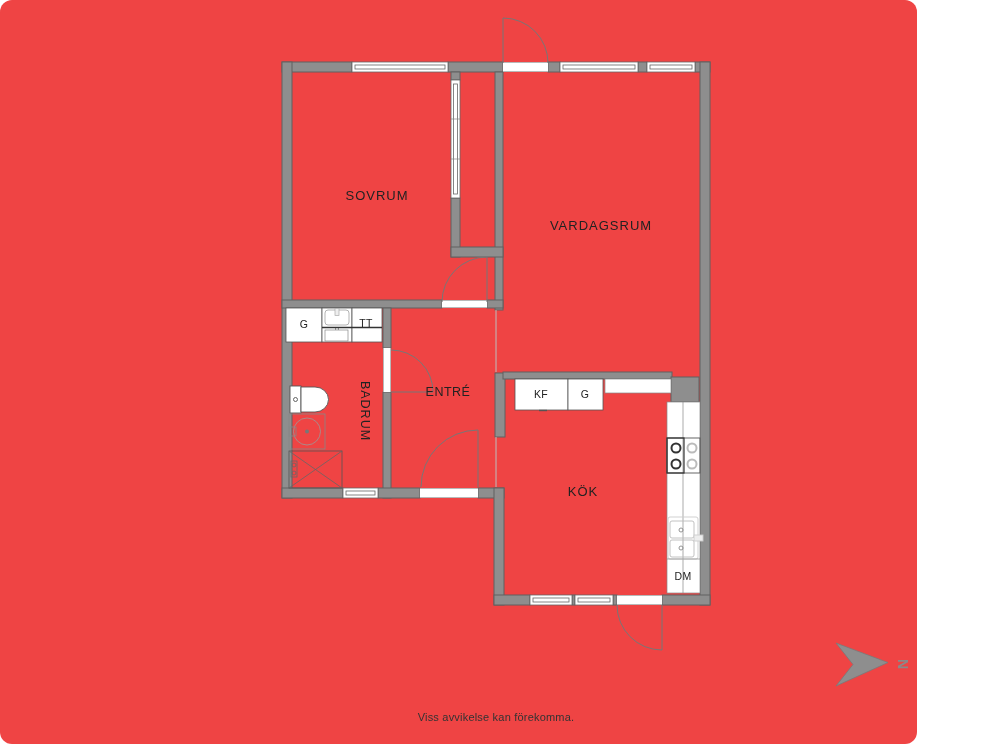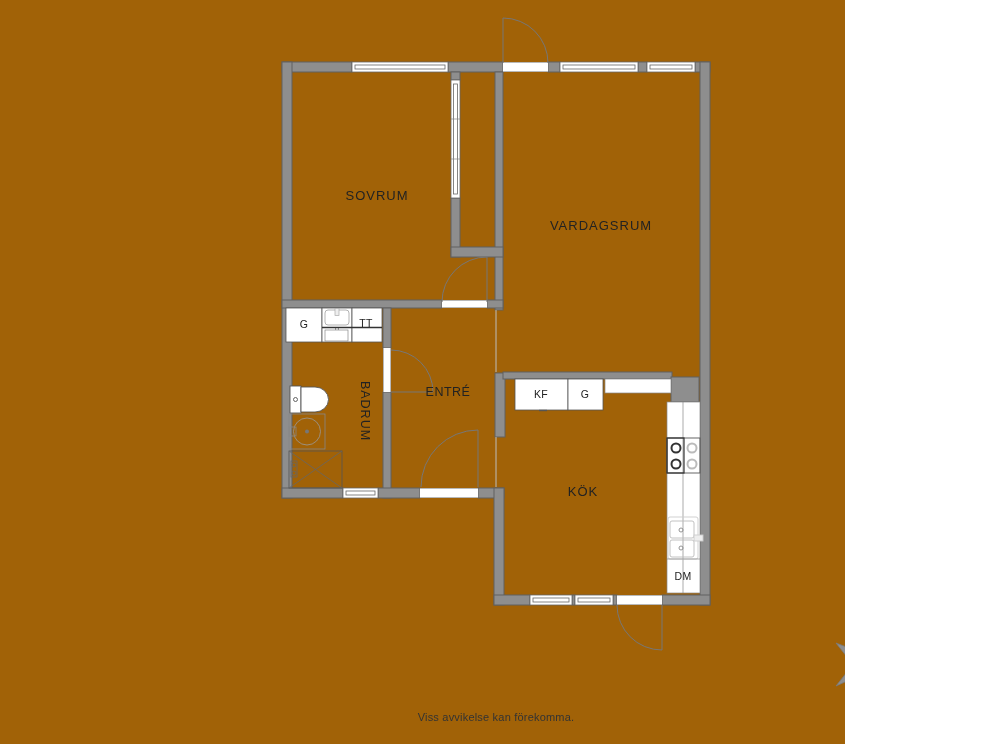--- a/index.html
+++ b/index.html
@@ -1,16 +1,16 @@
 <!DOCTYPE html>
 <html><head>
 <meta charset="utf-8">
 <style>
   html,body{margin:0;padding:0;background:#ffffff;}
-  .canvas{position:relative;width:845px;height:744px;background:#a16207;overflow:hidden;}
+  .canvas{position:relative;width:917px;height:744px;background:#ef4444;overflow:hidden;border-radius:12px;}
   svg{display:block;}
   svg text{font-family:"Liberation Sans","DejaVu Sans",sans-serif;fill:#222;}
   .room-label{font-size:13px;letter-spacing:1px;}
   .small-label{font-size:10.5px;letter-spacing:.3px;}
   .footer-label{font-size:11px;fill:#333;letter-spacing:.2px;}
   .north-label{font-size:14px;font-weight:bold;fill:#8a8a8a;}
 </style>
 </head>
 <body>
 

